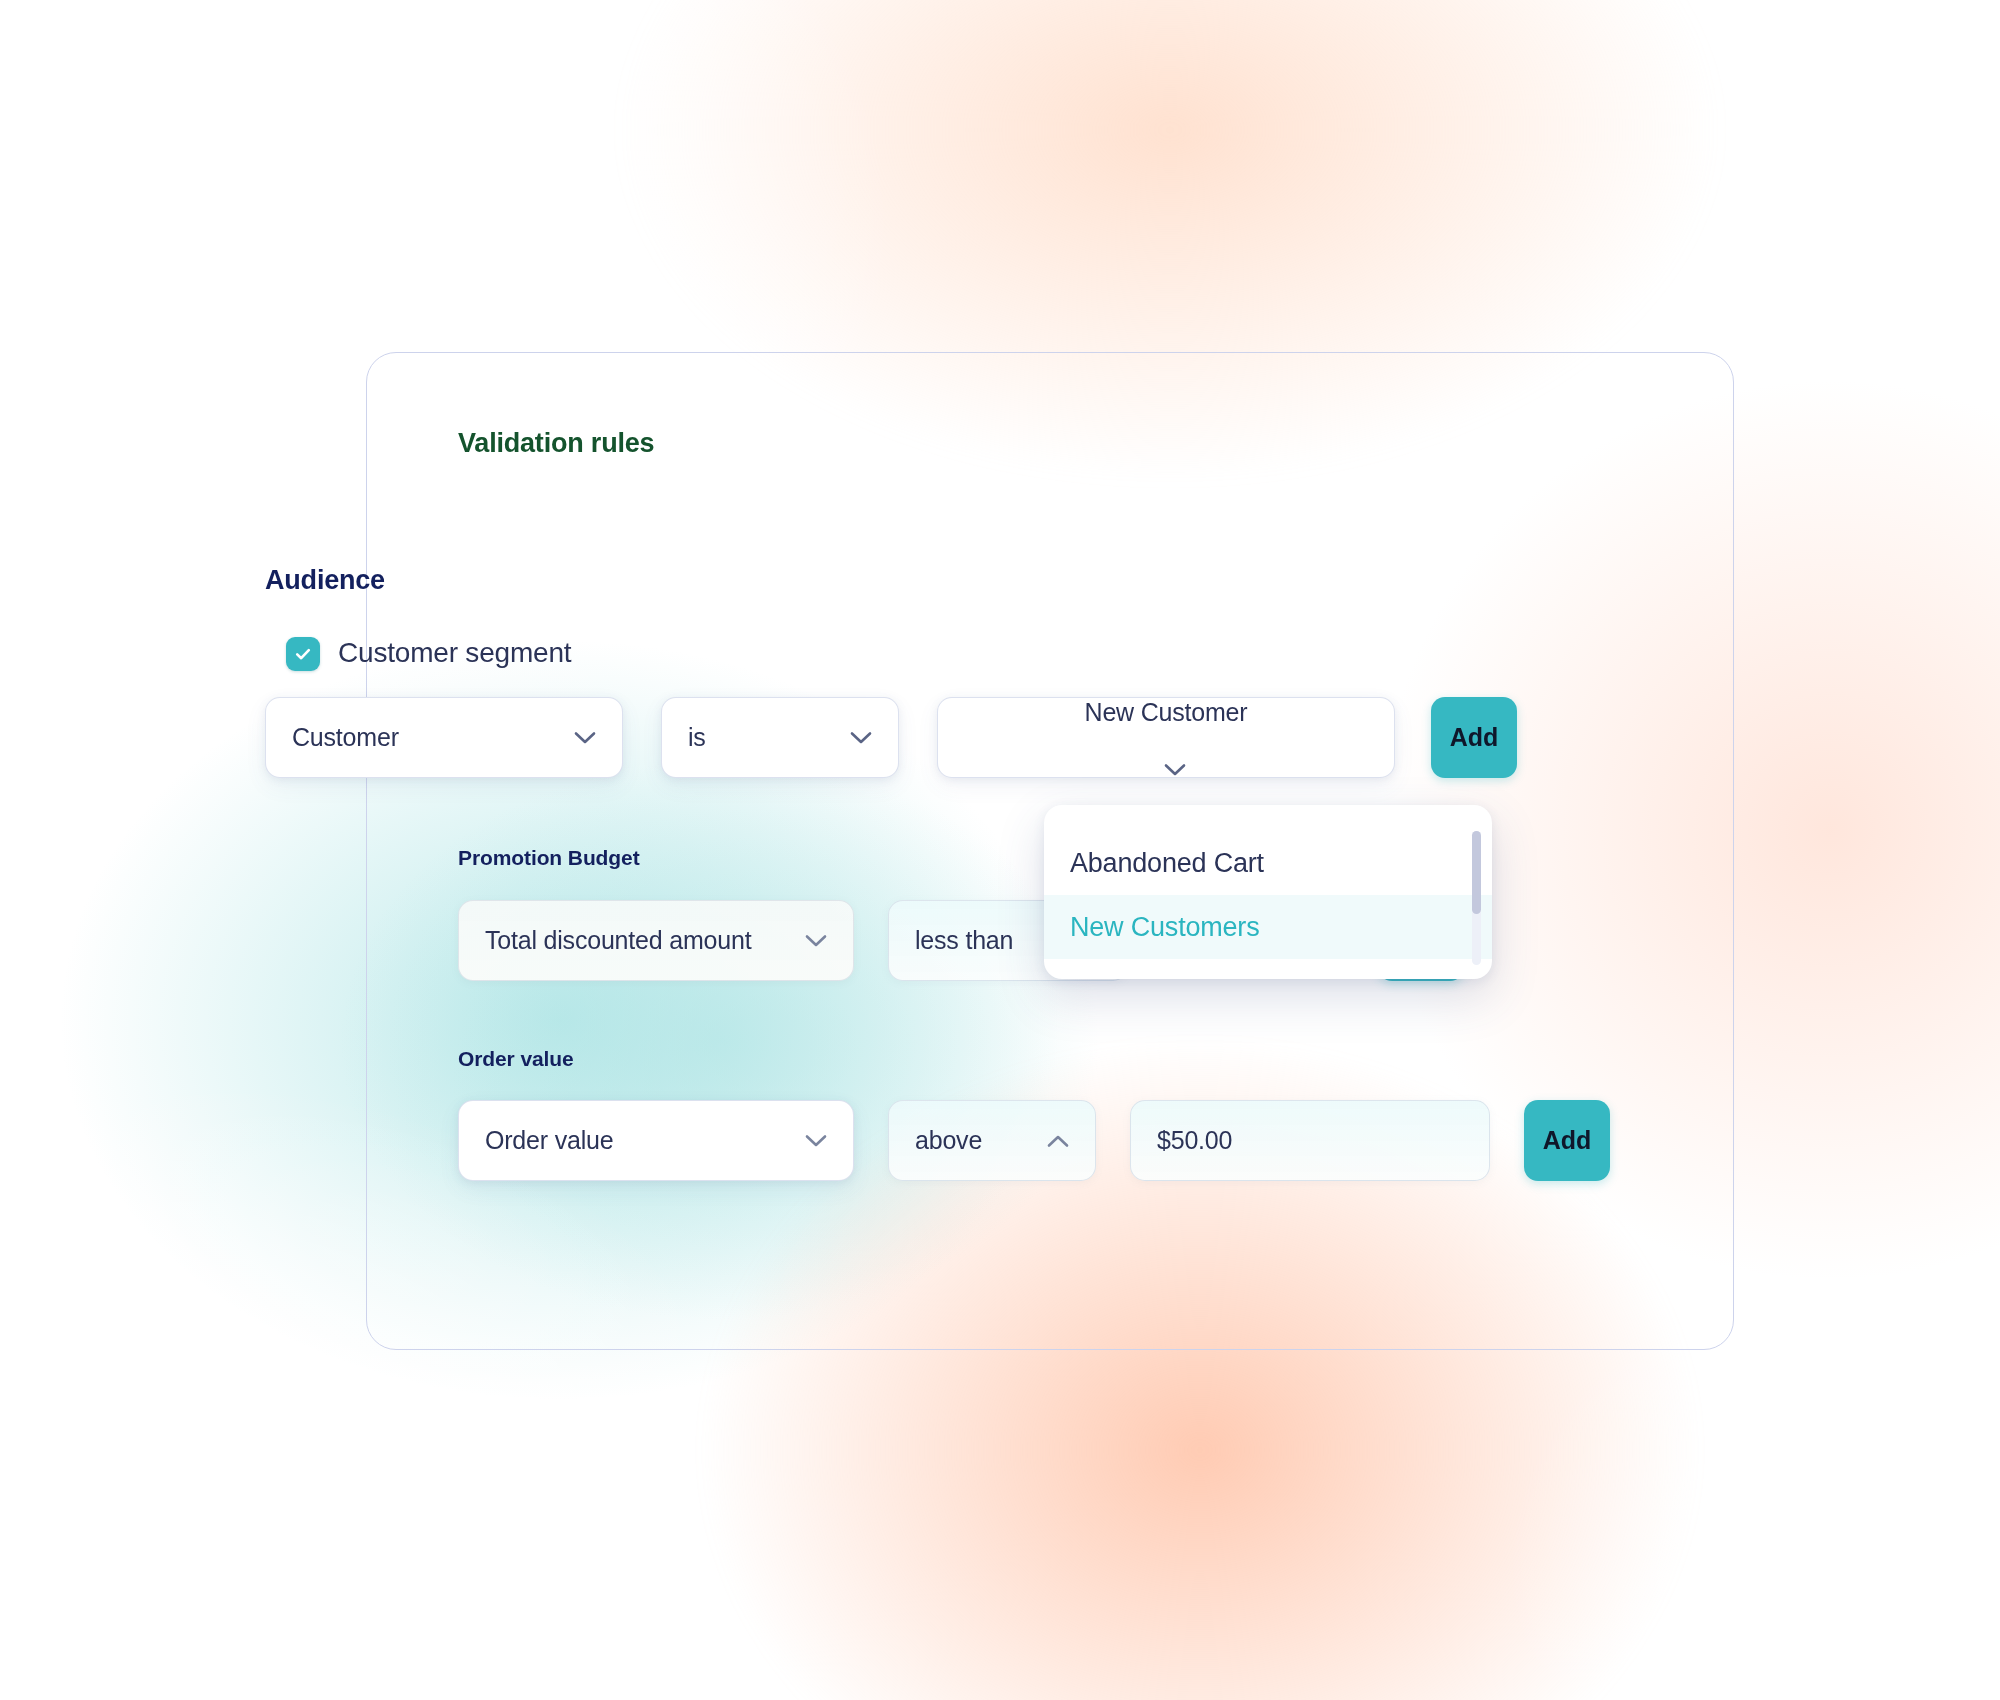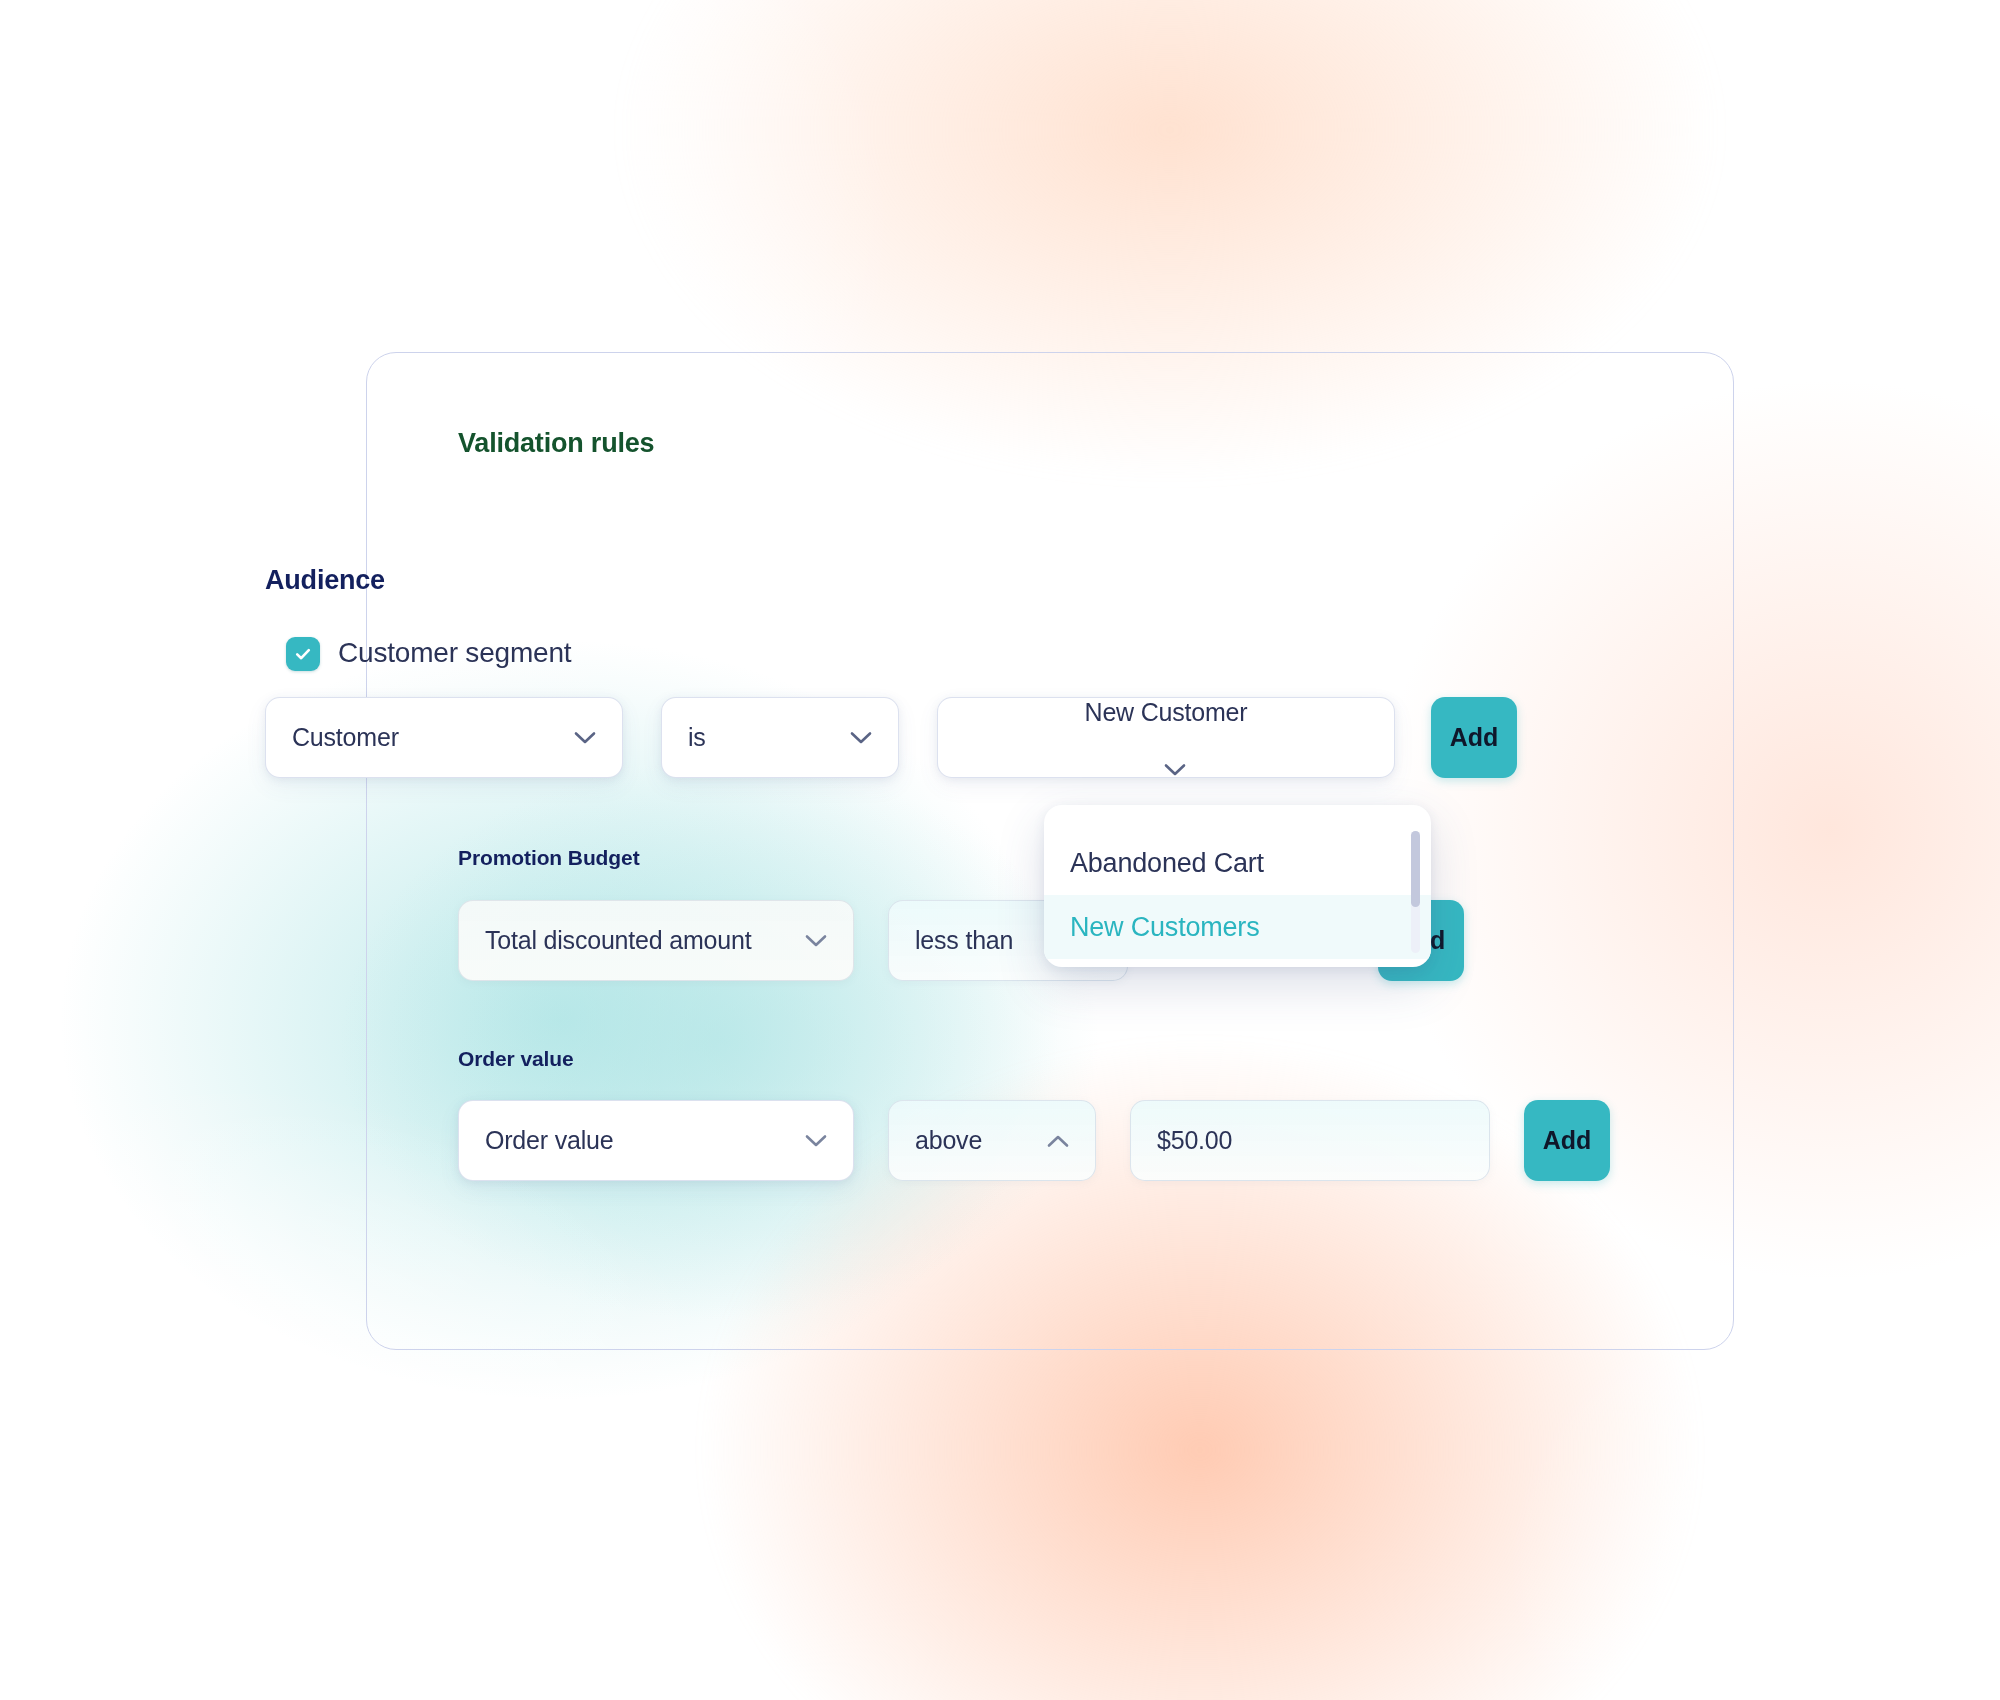--- a/index.html
+++ b/index.html
@@ -201,25 +201,25 @@
     cursor: pointer;
     letter-spacing: -0.1px;
     box-shadow: 0 3px 10px rgba(54,184,194,0.28);
   }
 
   
   .dropdown {
     position: absolute;
     left: 1044px;
     top: 805px;
-    width: 387px;
+    width: 448px;
     border-radius: 18px;
     background: #ffffff;
     box-shadow: 0 18px 48px rgba(60,80,130,0.18), 0 3px 12px rgba(60,80,130,0.10);
-    padding: 26px 0 8px 0;
+    padding: 26px 0 20px 0;
     overflow: hidden;
   }
   .dd-item {
     height: 64px;
     display: flex;
     align-items: center;
     padding: 0 26px;
     font-size: 27px;
     color: #2b3357;
     letter-spacing: -0.2px;

